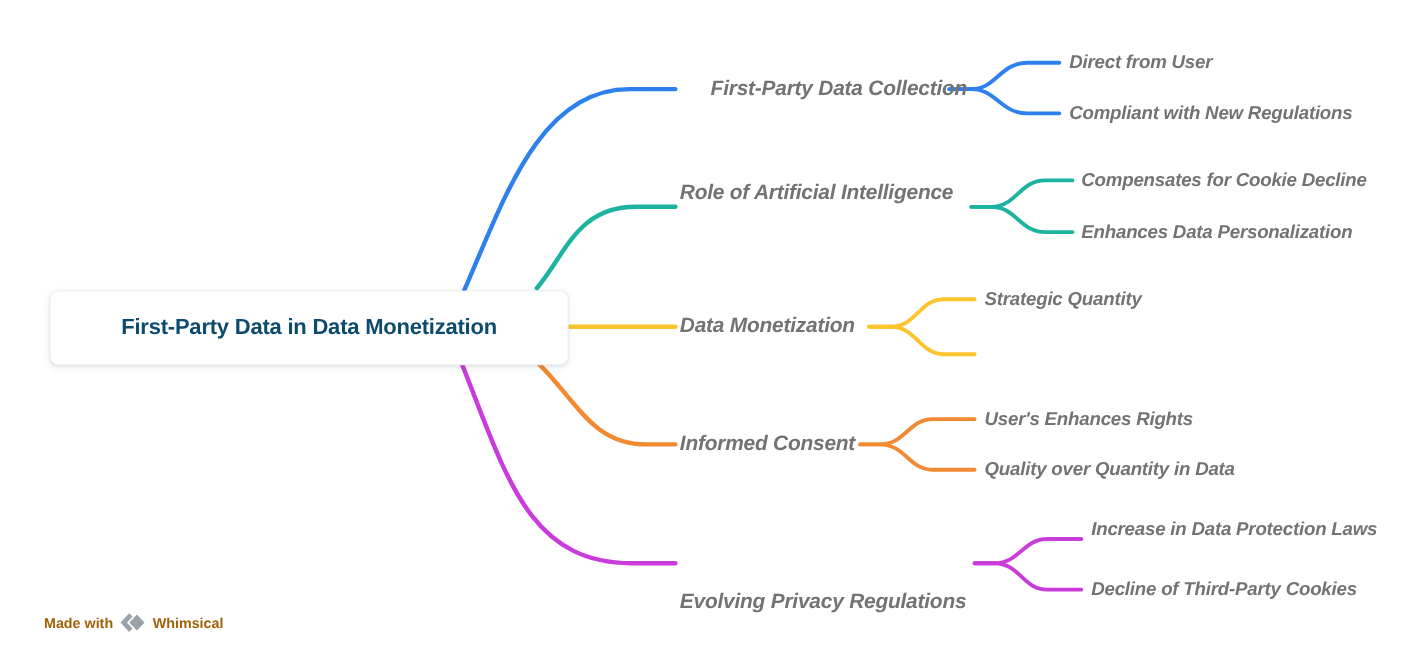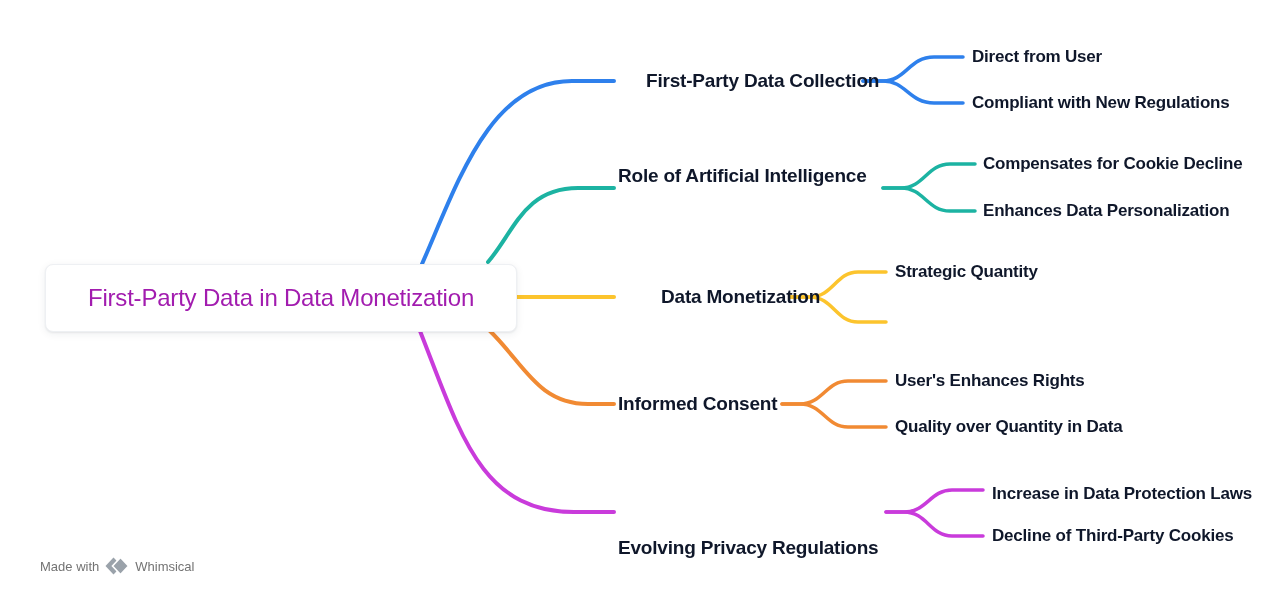--- a/index.html
+++ b/index.html
@@ -30,50 +30,51 @@
     left: 45px; top: 264px;
     width: 472px; height: 68px;
     background: #ffffff;
     border: 1px solid #eef0f3;
     border-radius: 8px;
     box-shadow: 0 1px 2px rgba(30,42,56,0.07), 0 2px 8px rgba(30,42,56,0.07);
     display: flex; align-items: center; justify-content: center;
     box-sizing: border-box;
   }
   .root-node .root-label {
-    font-size: 24px;
-    font-weight: 400;
-    color: #a21caf;
+    font-size: 20px;
+    font-weight: 700;
+    color: #0c4a6e;
     white-space: nowrap;
     letter-spacing: -0.2px;
   }
   .node {
     position: absolute;
     transform: translateY(-50%);
     white-space: nowrap;
-    color: #0f172a;
+    color: #737373;
+    font-style: italic;
   }
   .branch-label {
     font-size: 19px;
     font-weight: 600;
     letter-spacing: -0.2px;
   }
   .leaf-label {
     font-size: 17px;
     font-weight: 600;
     letter-spacing: -0.2px;
   }
   .watermark {
     position: absolute;
     left: 40px; top: 556px;
     display: flex; align-items: center;
     gap: 5px;
-    color: #737373;
+    color: #a16207;
     font-size: 13px;
-    font-weight: 400;
+    font-weight: 700;
     cursor: pointer;
   }
   .watermark .logo { display: inline-flex; margin: 0 1px; }
 </style>
 </head>
 <body>
 
 <div class="canvas">
 
   <svg class="edges" width="1280" height="599" viewBox="0 0 1280 599">
@@ -99,36 +100,36 @@
     <path class="fork" d="M886,512 H904 C927,512 930,490 952,490 H983" stroke="#c93bdb"></path>
     <path class="fork" d="M886,512 H904 C927,512 930,536 952,536 H983" stroke="#c93bdb"></path>
   </svg>
 
   <div class="root-node">
     <span class="root-label">First-Party Data in Data Monetization</span>
   </div>
 
   <div class="node branch-label" style="left:618px; top:81px;margin-left:28px;">First-Party Data Collection</div>
   <div class="node branch-label" style="left:618px; top:176px;">Role of Artificial Intelligence</div>
-  <div class="node branch-label" style="left:618px; top:297px;margin-left:43px;">Data Monetization</div>
+  <div class="node branch-label" style="left:618px; top:297px;">Data Monetization</div>
   <div class="node branch-label" style="left:618px; top:404px;">Informed Consent</div>
   <div class="node branch-label" style="left:618px; top:512px;margin-top:36px;">Evolving Privacy Regulations</div>
 
   <div class="node leaf-label" style="left:972px; top:57px;">Direct from User</div>
   <div class="node leaf-label" style="left:972px; top:103px;">Compliant with New Regulations</div>
 
   <div class="node leaf-label" style="left:983px; top:164px;">Compensates for Cookie Decline</div>
   <div class="node leaf-label" style="left:983px; top:211px;">Enhances Data Personalization</div>
 
   <div class="node leaf-label" style="left:895px; top:272px;">Strategic Quantity</div>
 
   <div class="node leaf-label" style="left:895px; top:381px;">User's Enhances Rights</div>
   <div class="node leaf-label" style="left:895px; top:427px;text-align:center;">Quality over Quantity in Data</div>
 
-  <div class="node leaf-label" style="left:992px; top:494px;">Increase in Data Protection Laws</div>
+  <div class="node leaf-label" style="left:992px; top:481px;">Increase in Data Protection Laws</div>
   <div class="node leaf-label" style="left:992px; top:536px;">Decline of Third-Party Cookies</div>
 
   <div class="watermark">
     <span>Made with</span>
     <span class="logo">
       <svg width="24" height="20" viewBox="0 0 24 20">
         <path d="M8.5,1.5 L16.5,10 L8.5,18.5 L0.5,10 Z" fill="#9aa2aa"></path>
         <path d="M15.5,1.5 L23.5,10 L15.5,18.5 L7.5,10 Z" fill="#9aa2aa" stroke="#ffffff" stroke-width="1.6"></path>
       </svg>
     </span>

